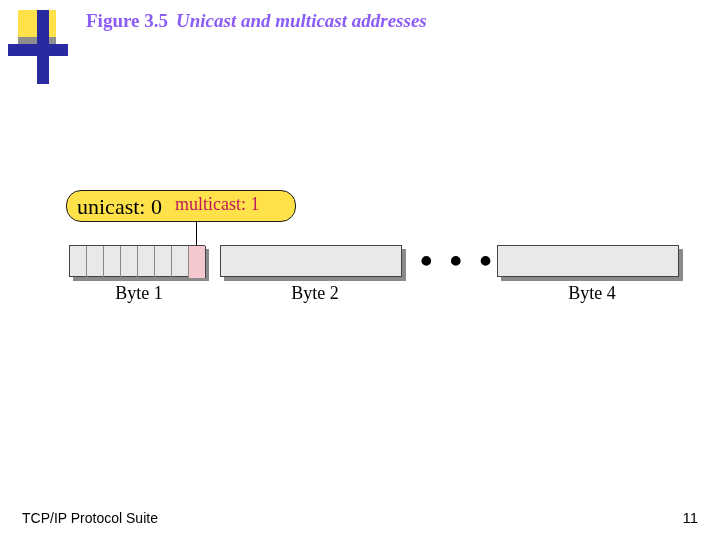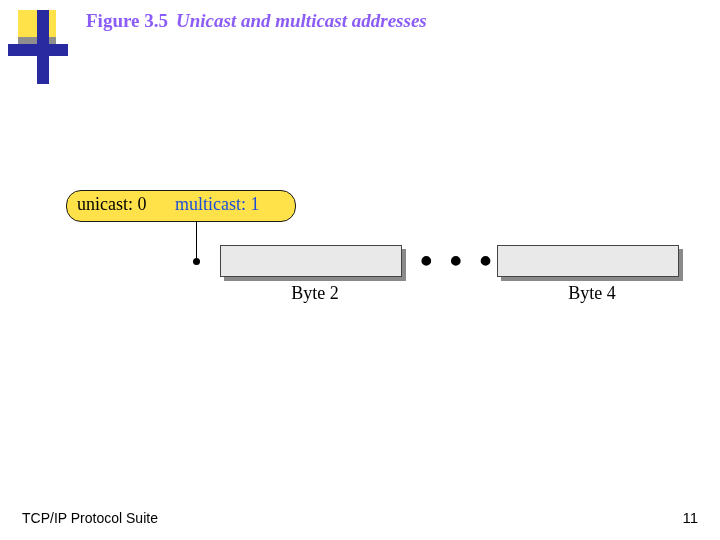--- a/index.html
+++ b/index.html
@@ -8,22 +8,22 @@
   
   .deco-outer{left:18px;top:10px;width:38px;height:38px;background:#ffe24a}
   .deco-gray{left:18px;top:37px;width:38px;height:8px;background:#8e8e8e}
   .deco-bluev{left:37px;top:10px;width:12px;height:74px;background:#2a2aa0}
   .deco-blueh{left:8px;top:44px;width:60px;height:12px;background:#2a2aa0}
   
   .fig-no{left:86px;top:10px;font-weight:bold;font-size:19px;color:#8b5cf6}
   .fig-title{left:176px;top:10px;font-weight:bold;font-style:italic;font-size:19px;color:#8b5cf6}
   
   .bubble{left:66px;top:190px;width:228px;height:30px;background:#ffe24a;border:1px solid #1a1a1a;border-radius:15px}
-  .bubble .ucast{position:absolute;left:10px;top:3px;font-family:Georgia,serif;font-size:18px}
-  .bubble .mcast{position:absolute;left:108px;top:3px;font-family:Georgia,serif;font-size:18px;color:#1d4ed8}
+  .bubble .ucast{position:absolute;left:10px;top:3px;font-family:Georgia,serif;font-size:22px}
+  .bubble .mcast{position:absolute;left:108px;top:3px;font-family:Georgia,serif;font-size:18px;color:#be185d}
   
   .ptr-v{left:196px;top:221px;width:0;height:38px;border-left:1px solid #000}
   .ptr-dot{left:192.5px;top:258px;width:7px;height:7px;background:#000;border-radius:50%}
   
   .byte{position:absolute}
   .byte .shadow{position:absolute;left:4px;top:4px;background:#8a8a8a}
   .byte .body{position:absolute;left:0;top:0;background:#e9e9e9;border:1px solid #444;box-sizing:border-box}
   .byte .label{position:absolute;top:38px;width:100%;text-align:center;font-family:Georgia,serif;font-size:18px}
   
   .b1{left:69px;top:245px;width:140px;height:60px}
@@ -55,20 +55,34 @@
   <div class="abs fig-no">Figure 3.5</div>
   <div class="abs fig-title">Unicast and multicast addresses</div>
 
   <div class="abs bubble">
     <span class="ucast">unicast: 0</span>
     <span class="mcast">multicast: 1</span>
   </div>
   <div class="abs ptr-v"></div>
   <div class="abs ptr-dot"></div>
 
+  <div class="byte b1">
+    <div class="shadow"></div>
+    <div class="body">
+      <div class="cell" style="left:0"></div>
+      <div class="cell" style="left:17px"></div>
+      <div class="cell" style="left:34px"></div>
+      <div class="cell" style="left:51px"></div>
+      <div class="cell" style="left:68px"></div>
+      <div class="cell" style="left:85px"></div>
+      <div class="cell" style="left:102px"></div>
+      <div class="cell last" style="left:119px"></div>
+    </div>
+    <div class="label">Byte 1</div>
+  </div>
 
   <div class="byte b2">
     <div class="shadow"></div>
     <div class="body"></div>
     <div class="label">Byte 2</div>
   </div>
 
   <div class="abs ellipsis">• • •</div>
 
   <div class="byte b6">

